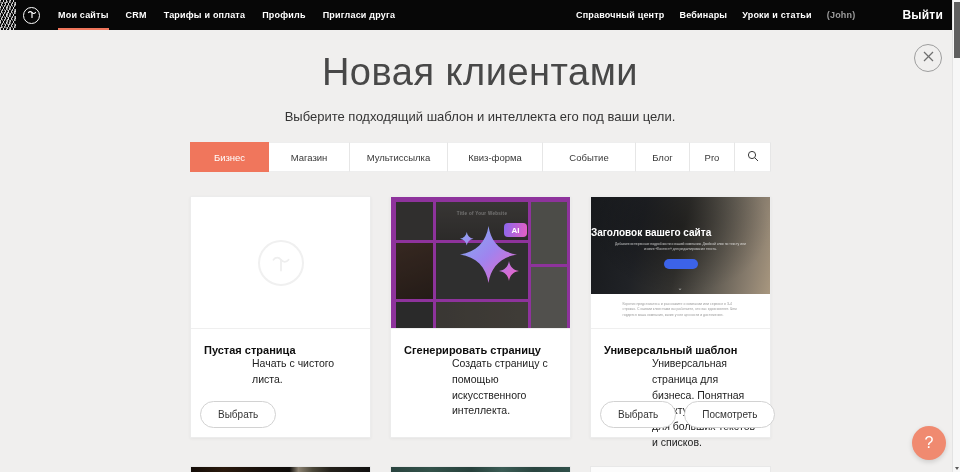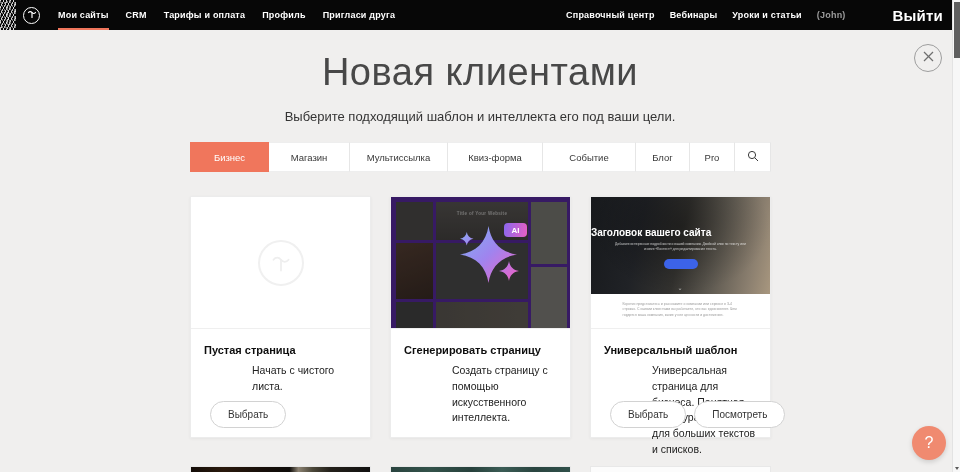--- a/index.html
+++ b/index.html
@@ -14,21 +14,21 @@
       repeating-linear-gradient(65deg, rgba(255,255,255,.45) 0 1px, transparent 1px 3px),
       #0a0a0a; }
   .logo-circ { width:17px; height:17px; border:1.4px solid #fff; border-radius:50%; margin-left:7px; display:flex; align-items:center; justify-content:center; flex:0 0 auto; }
   .nav { display:flex; align-items:center; height:30px; }
   .nav-left { margin-left:18px; gap:17px; }
   .nav-right { margin-left:auto; margin-right:9px; gap:15px; }
   .nav-item { color:#fff; font-size:9px; font-weight:700; letter-spacing:.2px; height:30px; display:flex; align-items:center; cursor:pointer; position:relative; white-space:nowrap; }
   .nav-item.active::after { content:""; position:absolute; left:0; right:0; bottom:0; height:2px; background:#f0765c; }
   .user-wrap { display:flex; gap:3px; }
   .user-name { color:#9b9b9b; font-weight:700; font-size:9px; }
-  .logout { color:#fff; font-weight:700; font-size:15px; cursor:pointer;padding-left:44px; }
+  .logout { color:#fff; font-weight:700; font-size:12px; cursor:pointer;padding-left:44px; }
 
   
   .scrollbar { position:absolute; top:0; right:0; width:8px; height:472px; background:#f7f7f7; border-left:1px solid #e3e3e3; z-index:40; }
   .sb-thumb { position:absolute; top:2px; left:1px; width:6px; height:56px; background:#5f5f5f; }
   .sb-arrow-up { position:absolute; top:3px; left:1.5px; width:0; height:0; border-left:2.5px solid transparent; border-right:2.5px solid transparent; border-bottom:3px solid #cfcfcf; }
   .sb-arrow-down { position:absolute; bottom:2px; left:1.5px; width:0; height:0; border-left:2.5px solid transparent; border-right:2.5px solid transparent; border-top:3px solid #5a5a5a; }
 
   
   .close-btn { position:absolute; top:44px; left:914px; width:28px; height:28px; border:1px solid #9e9e9e; border-radius:50%; background:transparent; display:flex; align-items:center; justify-content:center; cursor:pointer; z-index:20; }
   .modal-title { margin-top:52px; text-align:center; font-size:38px; font-weight:200; color:#484848; letter-spacing:.5px; line-height:1.1; }
@@ -40,30 +40,30 @@
   .tab:first-child { border-left:1px solid #b91c1c; }
   .tab.active { background:#f0765c; color:#fff; border-color:#f0765c; }
   .t0{width:79px}.t1{width:81px}.t2{width:98px}.t3{width:95px}.t4{width:93px}.t5{width:54px}.t6{width:45px}.t7{width:36px}
 
   
   .cards-row { position:absolute; top:196px; left:190px; width:581px; display:flex; gap:19px; }
   .card { width:181px; height:242px; background:#fff; border:1px solid #ececec; box-shadow:0 1px 3px rgba(0,0,0,.05); position:relative; }
   .preview { height:132px; border-bottom:1px solid #efefef; position:relative; overflow:hidden; }
   .card-body { padding:12px 13px 0; }
   .card-title { font-size:11px; font-weight:700; color:#0e0e0e; margin-top:3px; }
-  .card-desc { font-size:10.5px; color:#222; line-height:1.5; margin-top:7px;padding-left:48px; }
-  .btn-row { position:absolute; left:19px; bottom:9px; display:flex; gap:8px; }
+  .card-desc { font-size:10.5px; color:#222; line-height:1.5; margin-top:0;padding-left:48px; }
+  .btn-row { position:absolute; left:9px; bottom:9px; display:flex; gap:8px; }
   .pill-btn { height:27px; padding:0 17px; border:1px solid #d2d2d2; border-radius:15px; background:#fff; font-size:10px; color:#333; display:inline-flex; align-items:center; justify-content:center; cursor:pointer; font-family:"Liberation Sans", sans-serif; white-space:nowrap; }
 
   
   .blank-prev { background:#fff; display:flex; align-items:center; justify-content:center; }
   .blank-logo { width:46px; height:46px; border:2px solid #f0f0f0; border-radius:50%; display:flex; align-items:center; justify-content:center; }
 
   
-  .ai-prev { background:#4c1d95; }
+  .ai-prev { background:#d946ef; }
   .mosaic { position:absolute; inset:0; }
   .mz { position:absolute; }
   .dim-overlay { position:absolute; inset:0; background:rgba(22,22,22,.38); }
   .thumb-title { position:absolute; top:14px; left:45px; width:92px; text-align:center; font-size:4.5px; font-weight:700; color:rgba(255,255,255,.55); letter-spacing:.3px; }
   .ai-art { position:absolute; inset:0; }
   .ai-badge { position:absolute; top:26px; left:113px; width:23px; height:14px; border-radius:4px; background:linear-gradient(100deg,#8a67ee,#e75fc3); color:#fff; font-size:8px; font-weight:700; display:flex; align-items:center; justify-content:center; }
 
   
   .tpl-hero { height:97px; position:relative;
     background:linear-gradient(102deg,#17191c 0%,#202226 28%,#33322f 50%,#605b52 70%,#8b7f6f 88%,#a8977f 100%); }

